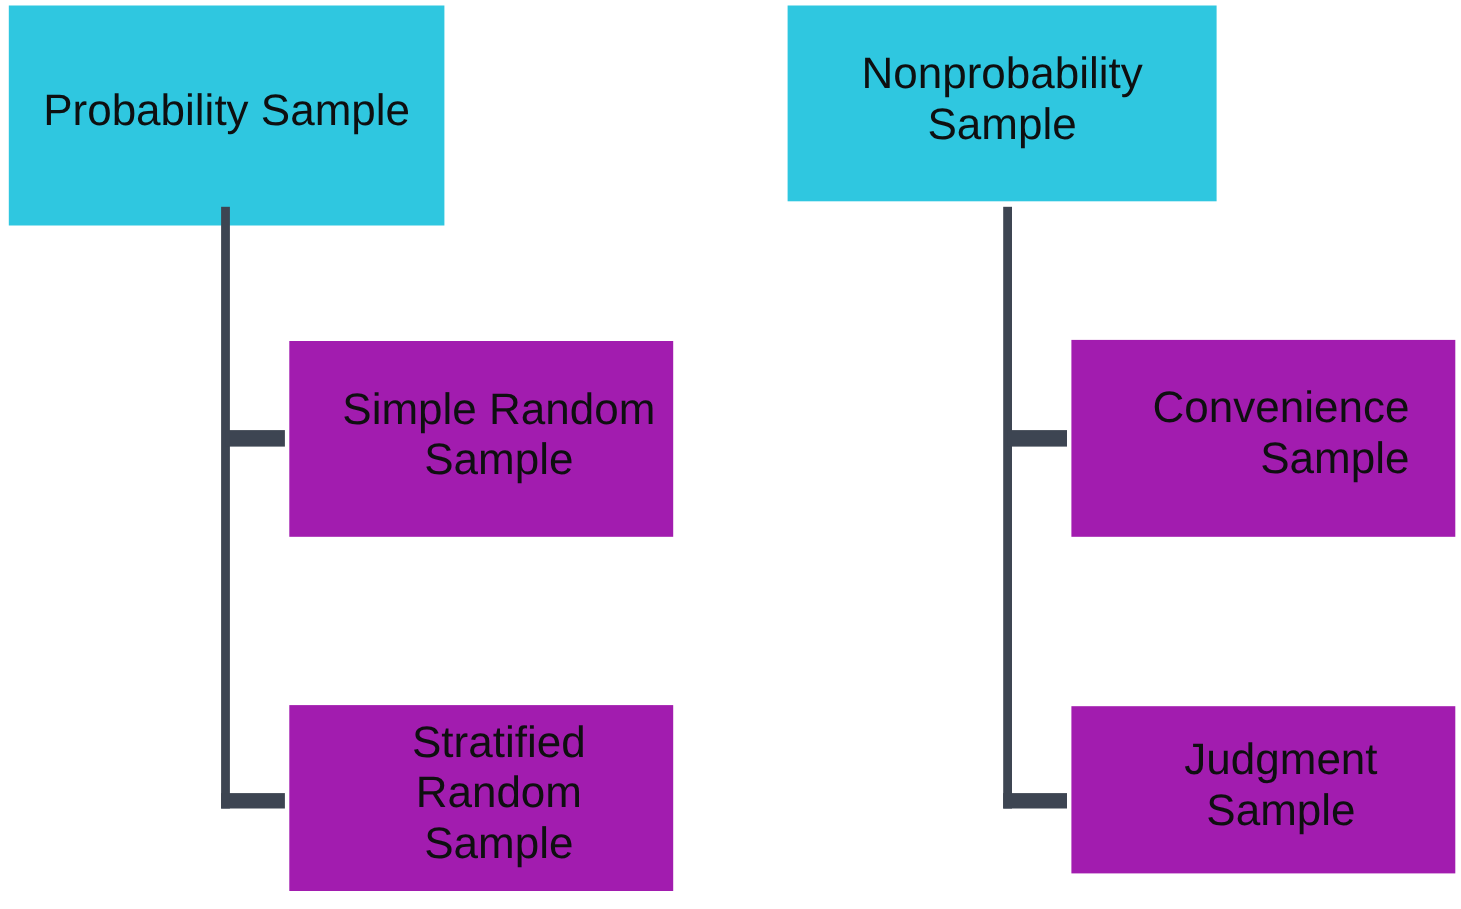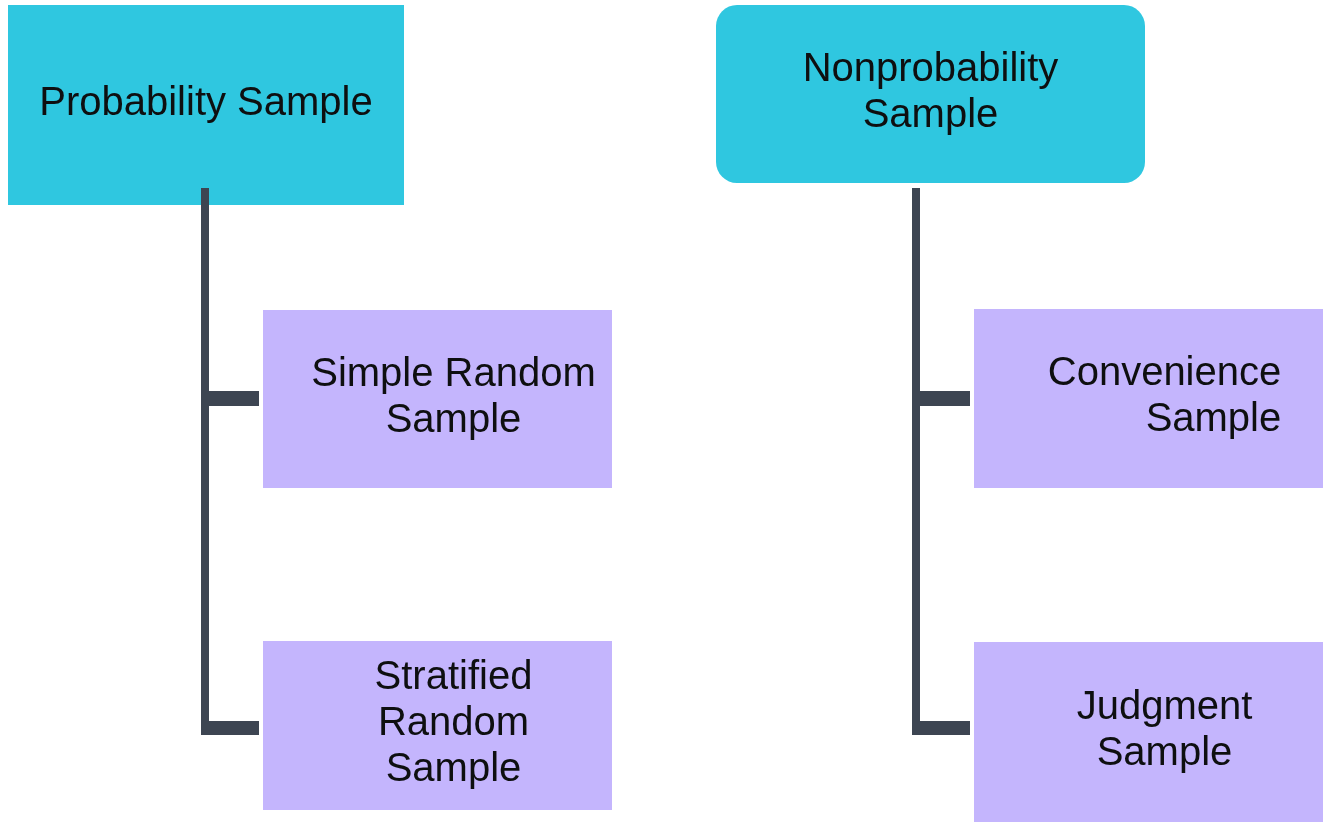--- a/index.html
+++ b/index.html
@@ -22,38 +22,38 @@
     justify-content: center;
     text-align: center;
     font-size: 40px;
     line-height: 1.15;
     color: #0e0f10;
     white-space: pre-line;
     padding-bottom: 9px;
     box-sizing: border-box;
   }
   .box.parent { background: #2fc7e0; }
-  .box.child  { background: #c4b5fd; padding-left: 32px; }
+  .box.child  { background: #a21caf; padding-left: 32px; }
   .connector  { position: absolute; background: #3d4552; }
 
   
   #p-left  { left: 8px;   top: 5px;   width: 396px; height: 200px; }
   #trunk-l { left: 201px; top: 188px; width: 8px;   height: 547px; }
   #stub-l1 { left: 205px; top: 391px; width: 54px;  height: 15px; }
   #stub-l2 { left: 201px; top: 721px; width: 58px;  height: 14px; }
   #c-l1    { left: 263px; top: 310px; width: 349px; height: 178px; }
   #c-l2    { left: 263px; top: 641px; width: 349px; height: 169px; }
 
   
-  #p-right { left: 716px; top: 5px;   width: 429px; height: 178px; border-radius: 21px; }
+  #p-right { left: 716px; top: 5px;   width: 390px; height: 178px; }
   #trunk-r { left: 912px; top: 188px; width: 8px;   height: 547px; }
   #stub-r1 { left: 916px; top: 391px; width: 54px;  height: 15px; }
   #stub-r2 { left: 912px; top: 721px; width: 58px;  height: 14px; }
   #c-r1    { left: 974px; top: 309px; width: 349px; height: 179px; text-align: right; }
-  #c-r2    { left: 974px; top: 642px; width: 349px; height: 180px; }
+  #c-r2    { left: 974px; top: 642px; width: 349px; height: 152px; }
 </style>
 </head>
 <body>
 
 <div class="canvas">
 
   <section>
     <div class="box parent" id="p-left">Probability Sample</div>
     <div class="connector" id="trunk-l"></div>
     <div class="connector" id="stub-l1"></div>

